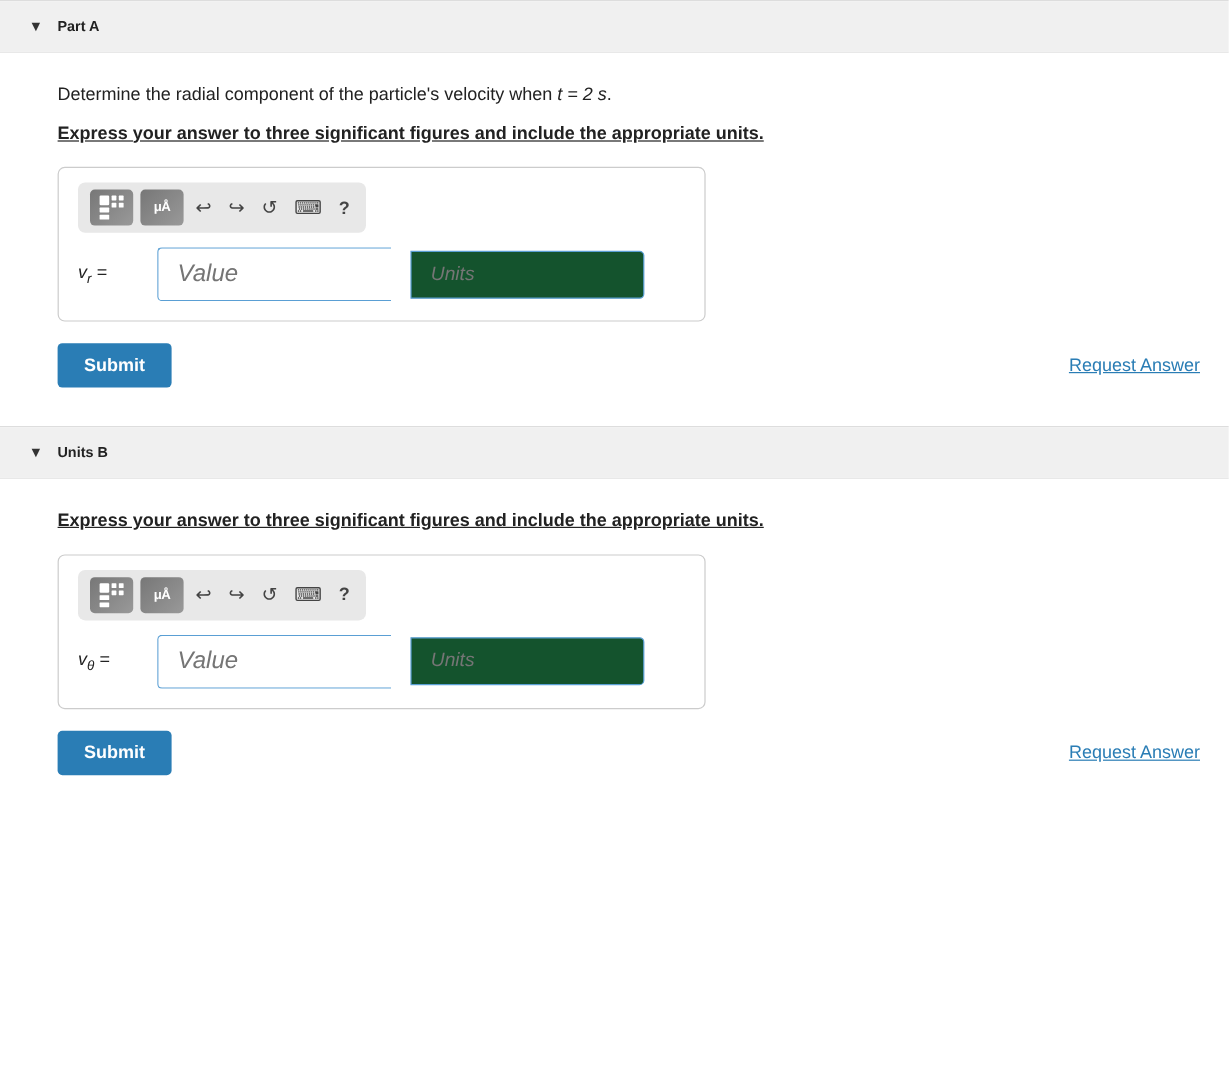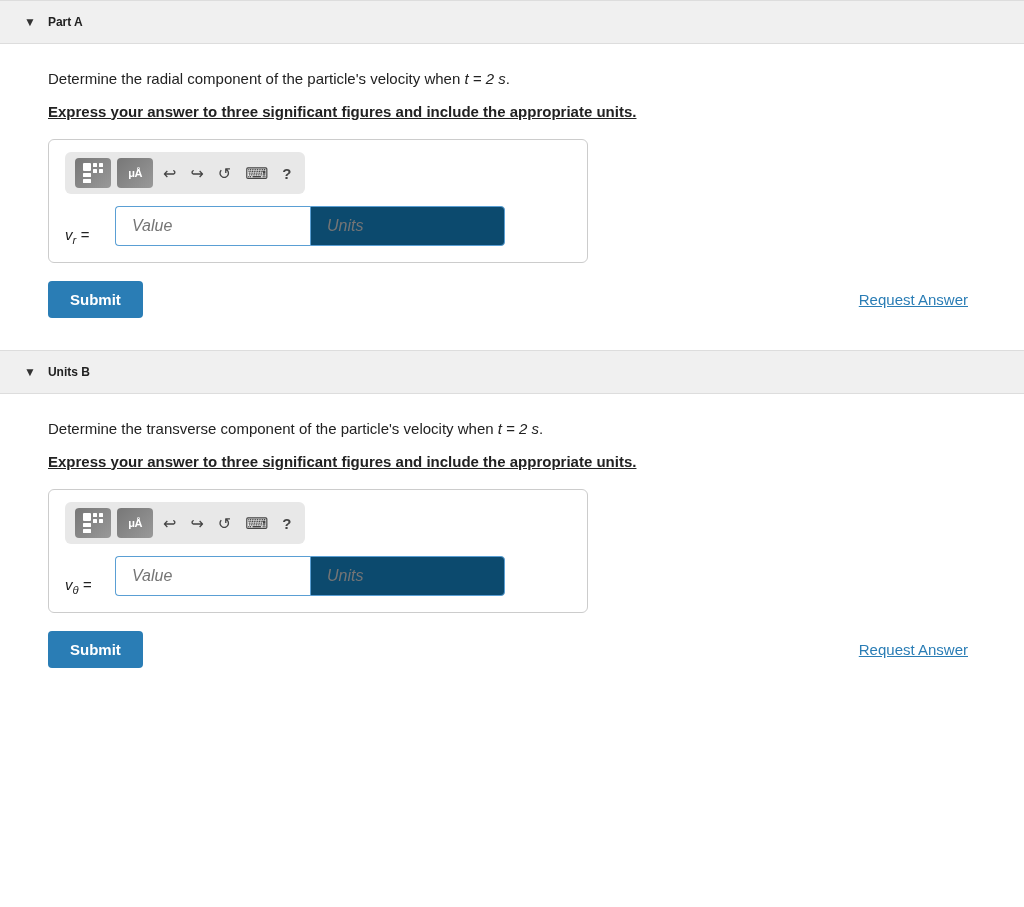--- a/index.html
+++ b/index.html
@@ -30,21 +30,21 @@
       cursor: pointer;
     }
 
     .part-title {
       font-weight: bold;
       font-size: 12px;
     }
 
     .part-body {
       background: #fff;
-      padding: 24px 56px 32px 48px;
+      padding: 24px 24px 32px 48px;
     }
 
     .question-text {
       margin-bottom: 10px;
       line-height: 1.5;
     }
 
     .question-text em {
       font-style: italic;
     }
@@ -109,55 +109,55 @@
       background: none;
       border: none;
       cursor: pointer;
       font-size: 16px;
       color: #444;
       padding: 2px 4px;
     }
 
     .input-row {
       display: flex;
-      align-items: flex-end;
-      gap: 0;
+      align-items: center;
+      gap: 16px;
     }
 
     .variable-label {
       font-style: italic;
       font-size: 15px;
       margin-right: 10px;
       white-space: nowrap;
       min-width: 40px;
     }
 
     .value-input {
       border: 1.5px solid #5a9fd4;
       border-right: none;
       border-radius: 4px 0 0 4px;
       padding: 10px 16px;
-      font-size: 16px;
+      font-size: 20px;
       font-style: italic;
       color: #aaa;
       width: 195px;
       outline: none;
       background: #fff;
     }
 
     .units-input {
       border: 1.5px solid #5a9fd4;
       border-radius: 0 4px 4px 0;
       padding: 10px 16px;
       font-size: 16px;
       font-style: italic;
       color: #aaa;
       width: 195px;
       outline: none;
-      background: #0c4a6e;
+      background: #14532d;
     }
 
     .action-row {
       display: flex;
       align-items: center;
       gap: 20px;
       margin-top: 18px;
       justify-content: space-between;
     }
 
@@ -260,24 +260,20 @@
 </div>
 
 <div class="part-section">
   <div class="part-header">
     <span class="chevron-icon">▼</span>
     <span class="part-title">Units B</span>
   </div>
 </div>
 
 <div class="part-body">
-  <p class="question-text">
-    <span>Determine the transverse component of the particle's velocity when</span>
-    <em> <span>t = 2 s</span></em><span>.</span>
-  </p>
   <p class="instruction-text">Express your answer to three significant figures and include the appropriate units.</p>
 
   <div class="answer-box">
     <div class="toolbar">
 
       <button class="toolbar-btn icon-grid" title="Templates">
         <svg class="grid-svg" viewBox="0 0 22 22">
           <rect x="1" y="1" width="8" height="8" fill="white" rx="1"></rect>
           <rect x="11" y="1" width="4" height="4" fill="white" rx="0.5"></rect>
           <rect x="11" y="7" width="4" height="4" fill="white" rx="0.5"></rect>

